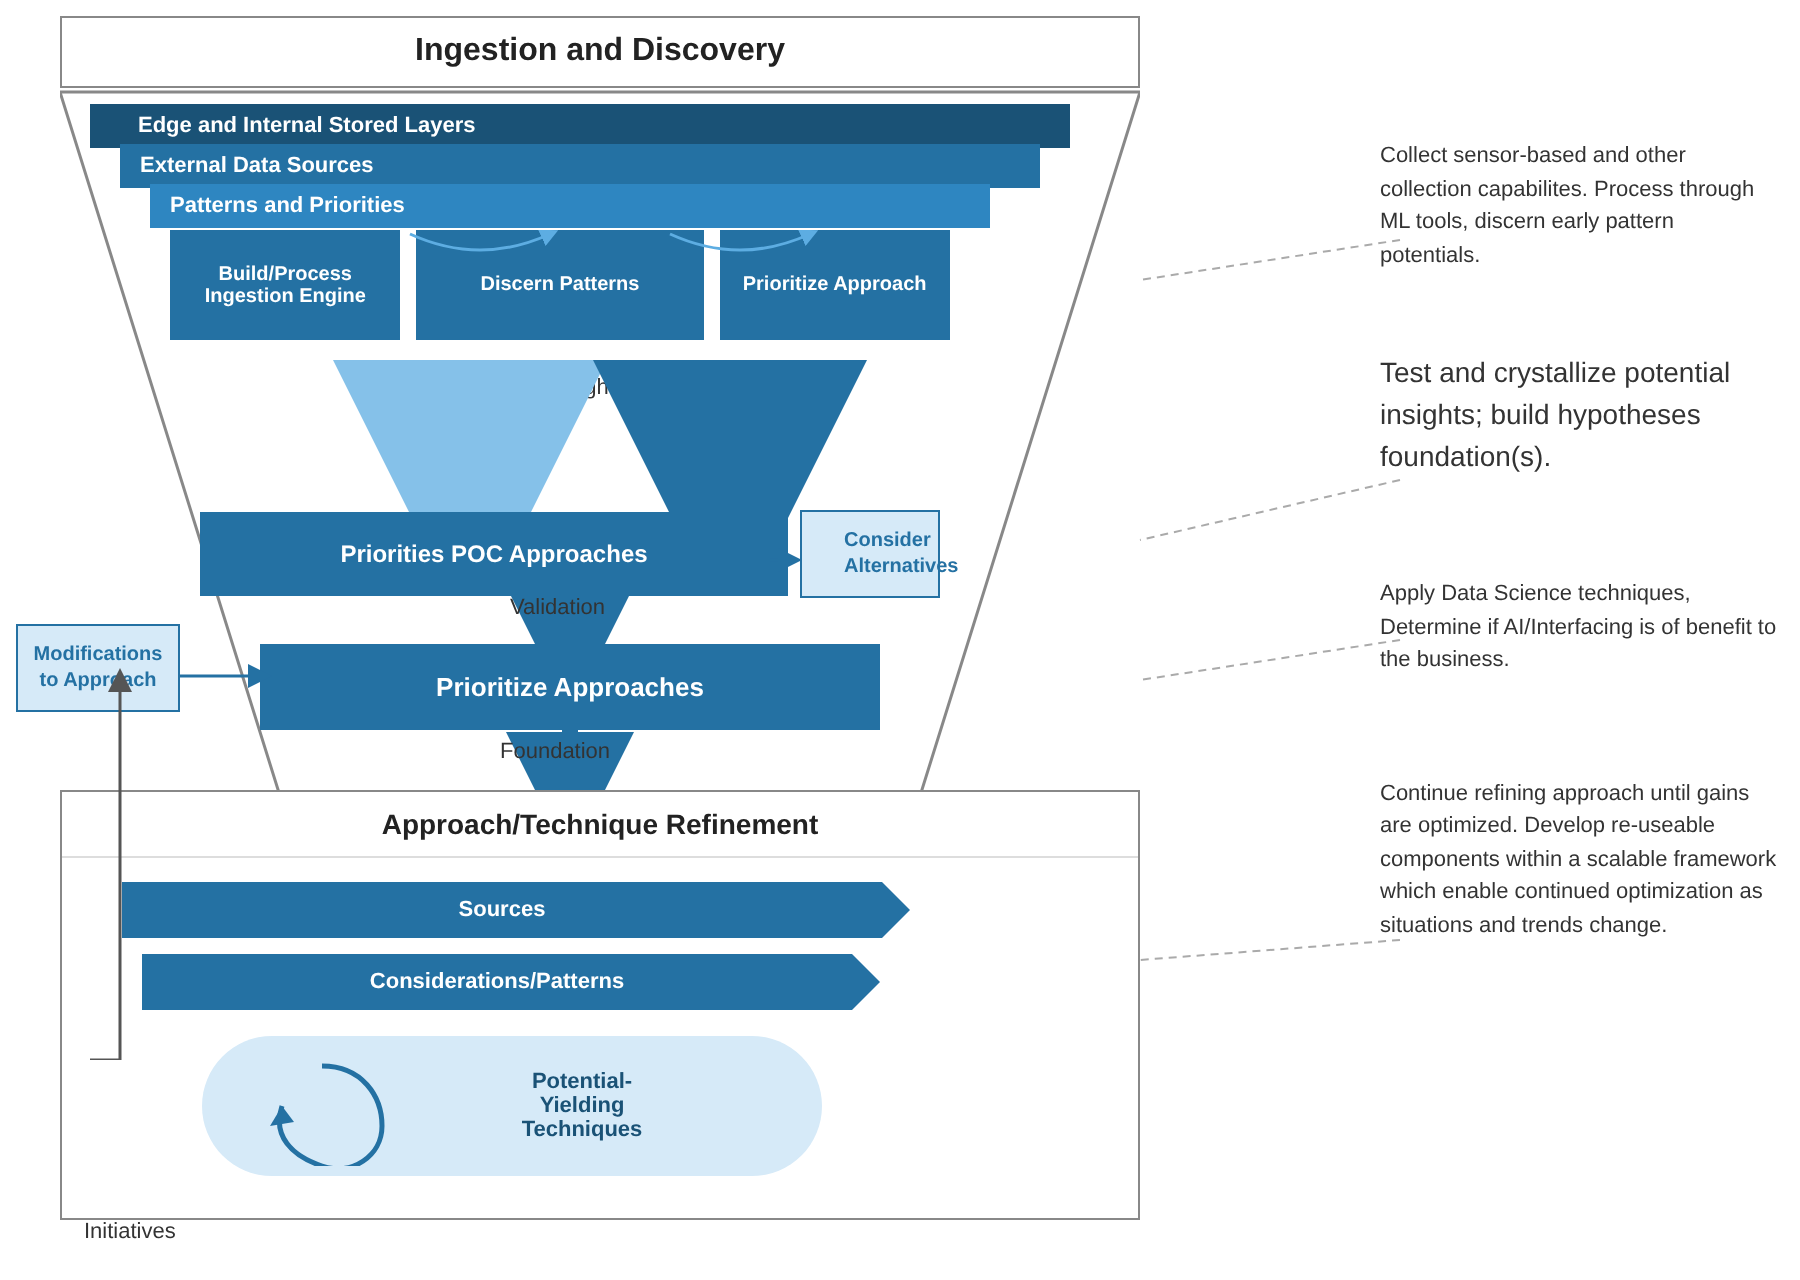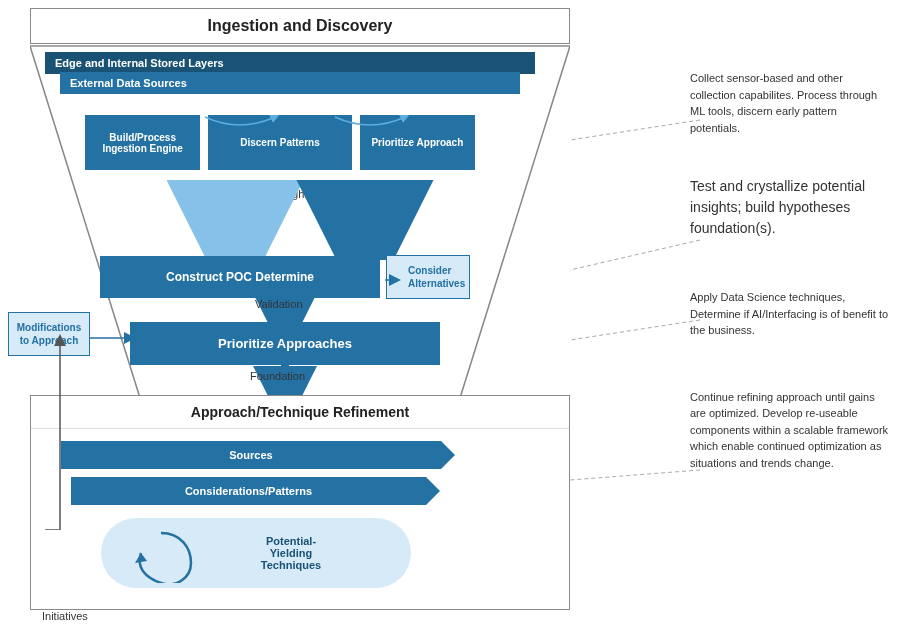--- a/index.html
+++ b/index.html
@@ -23,28 +23,31 @@
   </div>
 
   <svg style="position:absolute; top:8px; left:30px; width:540px; height:395px; z-index:2;">
 
     <line x1="0" y1="38" x2="540" y2="38" stroke="#888" stroke-width="1.5"></line>
     <line x1="0" y1="38" x2="110" y2="390" stroke="#888" stroke-width="1.5"></line>
     <line x1="540" y1="38" x2="430" y2="390" stroke="#888" stroke-width="1.5"></line>
     <line x1="110" y1="390" x2="430" y2="390" stroke="#888" stroke-width="1.5"></line>
   </svg>
 
-  <div style="position:absolute; top:52px; left:45px; width:490px; background:#1a5276; color:#fff; padding:5px 10px; font-weight:bold; font-size:11px; z-index:20;">
+  <div style="position:absolute; top:52px; left:45px; width:490px; background:#1a5276; color:#fff; padding:5px 24px; font-weight:bold; font-size:11px; z-index:20;">
     <span>Edge and Internal Stored Layers</span>
   </div>
 
   <div style="position:absolute; top:72px; left:60px; width:460px; background:#2471a3; color:#fff; padding:5px 10px; font-weight:bold; font-size:11px; z-index:20;">
     <span>External Data Sources</span>
   </div>
 
+  <div style="position:absolute; top:92px; left:75px; width:420px; background:#2e86c1; color:#fff; padding:5px 10px; font-weight:bold; font-size:11px; z-index:20;">
+    <span>Patterns and Priorities</span>
+  </div>
 
   <div style="position:absolute; top:115px; left:85px; width:390px; display:flex; gap:8px; z-index:20;">
     <div style="flex:1; background:#2471a3; color:#fff; padding:10px 6px; text-align:center; font-size:10px; font-weight:bold; min-height:55px; display:flex; align-items:center; justify-content:center;">
       <span style="white-space:pre-line;">Build/Process
 Ingestion Engine</span>
     </div>
     <div style="flex:1; background:#2471a3; color:#fff; padding:10px 20px; text-align:center; font-size:10px; font-weight:bold; min-height:55px; display:flex; align-items:center; justify-content:center;">
       <span style="white-space:pre-line;">Discern Patterns</span>
     </div>
     <div style="flex:1; background:#2471a3; color:#fff; padding:10px 6px; text-align:center; font-size:10px; font-weight:bold; min-height:55px; display:flex; align-items:center; justify-content:center;">
@@ -77,23 +80,23 @@
       </marker>
     </defs>
 
     <line x1="155" y1="10" x2="155" y2="65" stroke="#85c1e9" stroke-width="18" marker-end="url(#lightArrow)"></line>
 
     <line x1="285" y1="10" x2="285" y2="65" stroke="#2471a3" stroke-width="18" marker-end="url(#darkArrow)"></line>
   </svg>
 
   <div style="position:absolute; top:255px; left:100px; width:370px; display:flex; align-items:center; gap:6px; z-index:20;">
     <div style="flex:1; background:#2471a3; color:#fff; padding:14px 10px; text-align:center; font-weight:bold; font-size:12px;">
-      <span>Construct POC Determine</span>
-    </div>
-    <div style="background:#d6eaf8; border:1.5px solid #2471a3; color:#2471a3; padding:8px 21px; text-align:center; font-size:10px; width:84px; font-weight:bold; line-height:1.3;">
+      <span>Priorities POC Approaches</span>
+    </div>
+    <div style="background:#d6eaf8; border:1.5px solid #2471a3; color:#2471a3; padding:8px 21px; text-align:center; font-size:10px; width:70px; font-weight:bold; line-height:1.3;">
       <span style="white-space:pre-line;">Consider
 Alternatives</span>
     </div>
   </div>
 
   <svg style="position:absolute; top:260px; left:100px; width:370px; height:40px; z-index:25;">
     <defs>
       <marker id="blueArr" markerWidth="8" markerHeight="8" refX="4" refY="4" orient="auto">
         <path d="M0,0 L8,4 L0,8 Z" fill="#2471a3"></path>
       </marker>

